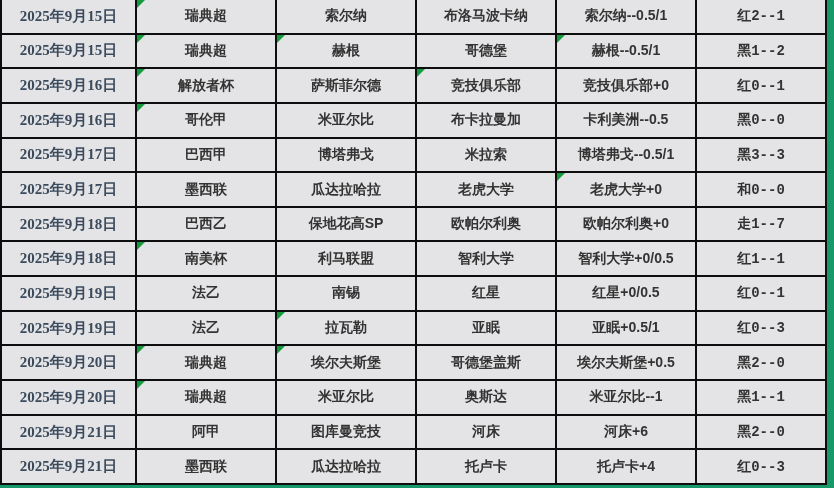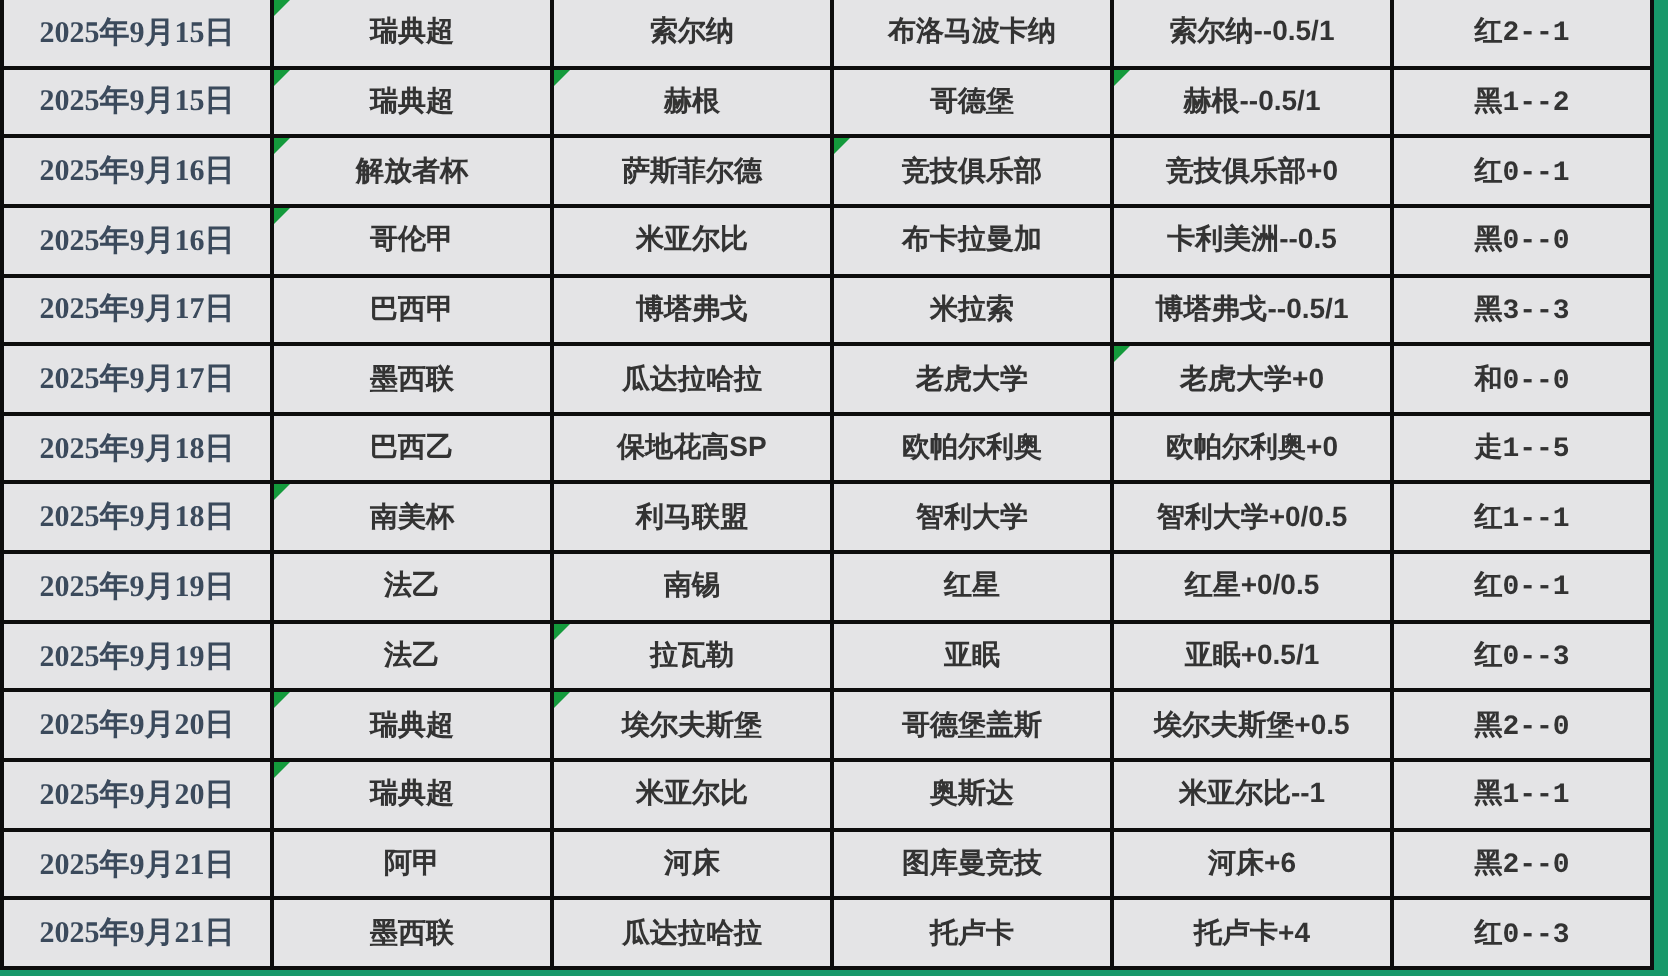--- a/index.html
+++ b/index.html
@@ -86,21 +86,21 @@
       <div class="cell col1">墨西联</div>
       <div class="cell col2">瓜达拉哈拉</div>
       <div class="cell col3">老虎大学</div>
       <div class="cell col4">老虎大学+0<span class="flag" style="border-top-color: rgb(20, 154, 60);"></span></div>
       <div class="cell col5">和0--0</div>
       <div class="cell col0">2025年9月18日</div>
       <div class="cell col1">巴西乙</div>
       <div class="cell col2">保地花高SP</div>
       <div class="cell col3">欧帕尔利奥</div>
       <div class="cell col4">欧帕尔利奥+0</div>
-      <div class="cell col5">走1--5</div>
+      <div class="cell col5">走1--7</div>
       <div class="cell col0">2025年9月18日</div>
       <div class="cell col1">南美杯<span class="flag" style="border-top-color: rgb(20, 154, 60);"></span></div>
       <div class="cell col2">利马联盟</div>
       <div class="cell col3">智利大学</div>
       <div class="cell col4">智利大学+0/0.5</div>
       <div class="cell col5">红1--1</div>
       <div class="cell col0">2025年9月19日</div>
       <div class="cell col1">法乙</div>
       <div class="cell col2">南锡</div>
       <div class="cell col3">红星</div>
@@ -119,22 +119,22 @@
       <div class="cell col4">埃尔夫斯堡+0.5</div>
       <div class="cell col5">黑2--0</div>
       <div class="cell col0">2025年9月20日</div>
       <div class="cell col1">瑞典超<span class="flag" style="border-top-color: rgb(20, 154, 60);"></span></div>
       <div class="cell col2">米亚尔比</div>
       <div class="cell col3">奥斯达</div>
       <div class="cell col4">米亚尔比--1</div>
       <div class="cell col5">黑1--1</div>
       <div class="cell col0">2025年9月21日</div>
       <div class="cell col1">阿甲</div>
+      <div class="cell col2">图库曼竞技</div>
       <div class="cell col3">河床</div>
-      <div class="cell col2">图库曼竞技</div>
       <div class="cell col4">河床+6</div>
       <div class="cell col5">黑2--0</div>
       <div class="cell col0">2025年9月21日</div>
       <div class="cell col1">墨西联</div>
       <div class="cell col2">瓜达拉哈拉</div>
       <div class="cell col3">托卢卡</div>
       <div class="cell col4">托卢卡+4</div>
       <div class="cell col5">红0--3</div>
     </div>
 </div>

